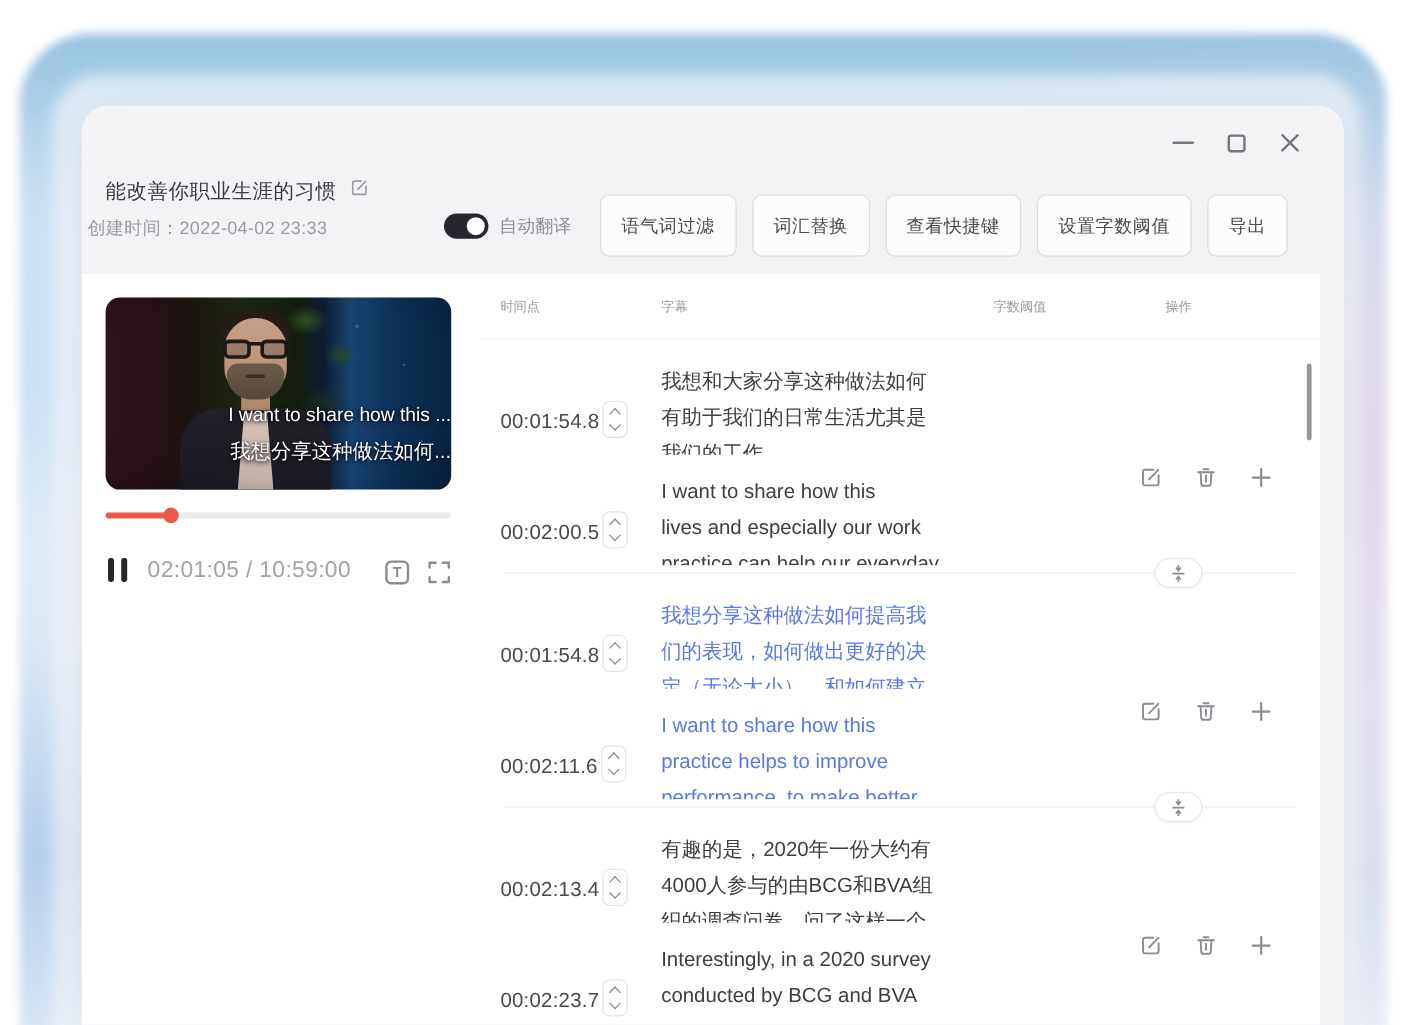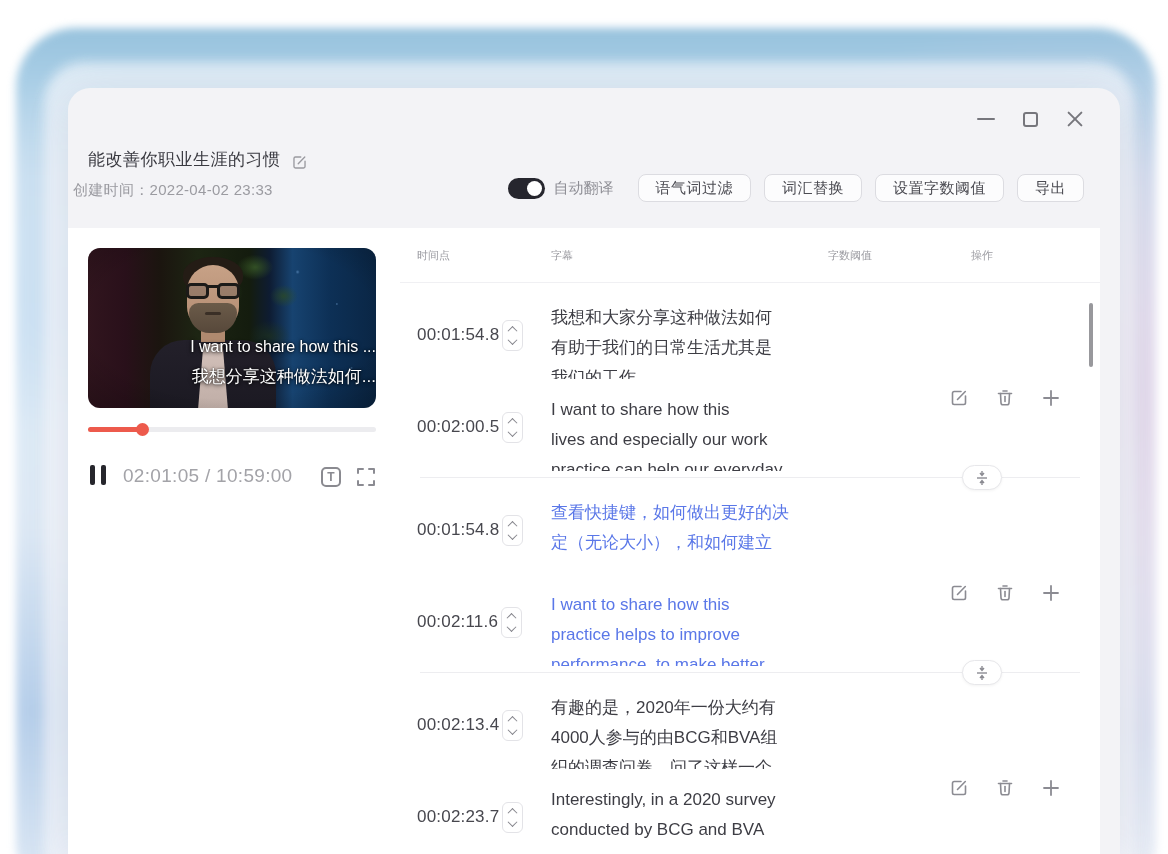--- a/index.html
+++ b/index.html
@@ -27,30 +27,30 @@
   
   .win-controls { position:absolute; top:22px; right:36px; display:flex; gap:28px; align-items:center; z-index:5; }
   .wc-min { width:18px; height:2px; background:#76767c; border-radius:1px; }
   .wc-max { width:15px; height:15px; border:2px solid #76767c; border-radius:3px; }
   .wc-close { width:18px; height:18px; position:relative; }
   .wc-close::before,.wc-close::after { content:""; position:absolute; left:-1px; top:8px; width:20px; height:2px; background:#76767c; border-radius:1px; }
   .wc-close::before { transform:rotate(45deg); } .wc-close::after { transform:rotate(-45deg); }
 
   
   .header { position:absolute; left:0; top:0; width:100%; height:140px; }
-  .title-row { position:absolute; left:20px; top:60px; display:flex; align-items:flex-end; gap:10px; }
+  .title-row { position:absolute; left:20px; top:60px; display:flex; align-items:flex-start; gap:10px; }
   .page-title { font-size:17px; color:#3a3a41; letter-spacing:0.5px; }
   .icon-edit-sm { width:17px; height:17px; }
   .created { position:absolute; left:5px; top:93px; font-size:15px; color:#9b9ba1; letter-spacing:0.3px; }
-  .toolbar { position:absolute; right:36px; top:81px; height:38px; display:flex; align-items:center; gap:13px;justify-content:space-between; }
+  .toolbar { position:absolute; right:47px; top:81px; height:38px; display:flex; align-items:center; gap:13px;justify-content:space-between; }
   .toggle-group { display:flex; align-items:center; gap:9px; margin-right:11px; }
   .toggle { width:37px; height:21px; border-radius:11px; background:#26262e; position:relative; cursor:pointer; }
   .toggle-knob { position:absolute; right:3px; top:3px; width:15px; height:15px; border-radius:50%; background:#ffffff; }
   .toggle-label { font-size:15px; color:#8e8e95; }
-  .btn { height:28px; padding:0 17px; display:flex; align-items:center; font-size:15px; color:#4b4b52;
+  .btn { height:52px; padding:0 17px; display:flex; align-items:center; font-size:15px; color:#4b4b52;
          background:#fcfcfd; border:1px solid #dcdce1; border-radius:8px; cursor:pointer; letter-spacing:0.5px; }
 
   
   .content { position:absolute; left:0; top:140px; width:1032px; bottom:0; background:#ffffff; }
 
   
   .left-panel { position:absolute; left:0; top:0; width:332px; bottom:0; }
   .video { position:absolute; left:20px; top:20px; width:288px; height:160px; border-radius:12px;
     overflow:hidden; cursor:pointer;
     background:linear-gradient(90deg,#31151e 0%,#29101a 13%,#1b150f 25%,#1d2513 38%,#141c0e 56%,#0e1c32 63%,#174370 71%,#0d3056 84%,#0a2645 100%); }
@@ -99,21 +99,21 @@
 
   
   .table-area { position:absolute; left:332px; top:0; width:700px; bottom:0; }
   .table-head { height:55px; display:flex; align-items:center; border-bottom:1px solid #f0f0f3;
                 font-size:11px; color:#9b9ba1; }
   .th-time { width:151px; padding-left:17px; } .th-text { width:277px; } .th-threshold { width:143px; } .th-actions { flex:1; }
 
   .group { position:relative; }
   .row { display:flex; padding-left:17px; margin-top:16px; }
   .row.first { margin-top:20px; }
-  .cell-time { width:134px; display:flex; align-items:flex-start; gap:3px; padding-top:22px; }
+  .cell-time { width:134px; display:flex; align-items:center; gap:3px; padding-top:22px; }
   .time-value { font-size:17px; color:#47474e; letter-spacing:0.2px; }
   .stepper { width:21px; height:31px; border:1px solid #e3e3e7; border-radius:6px; background:#fff;
              display:flex; flex-direction:column; align-items:center; justify-content:center; gap:5px; margin-top:-5px; cursor:pointer; }
   .chev { width:7px; height:7px; border-left:1.5px solid #85858c; border-top:1.5px solid #85858c; }
   .chev.up { transform:rotate(45deg) translate(1px,1px); }
   .chev.down { transform:rotate(225deg) translate(1px,1px); }
   .cell-text { width:277px; height:76px; overflow:hidden; font-size:17px; line-height:30px; color:#3d3d44; cursor:text; }
   .group.blue .cell-text { color:#5a77e8; }
   .pair-actions { position:absolute; right:39px; top:85px; display:flex; gap:26px; align-items:center; }
   .action-icon { width:20px; height:20px; cursor:pointer; }
@@ -152,20 +152,21 @@
 
     <div class="toolbar">
       <div class="toggle-group">
         <div class="toggle">
           <div class="toggle-knob"></div>
         </div>
         <span class="toggle-label">自动翻译</span>
       </div>
       <div class="btn">语气词过滤</div>
       <div class="btn">词汇替换</div>
+      <div class="btn">查看快捷键</div>
       <div class="btn">设置字数阈值</div>
       <div class="btn">导出</div>
     </div>
   </div>
 
   <div class="content">
 
     <div class="left-panel">
       <div class="video">
         <div class="foliage"></div>
@@ -278,21 +279,22 @@
       <div class="group blue">
         <div class="row first">
           <div class="cell-time">
             <span class="time-value">00:01:54.8</span>
             <div class="stepper">
               <div class="chev up"></div>
               <div class="chev down"></div>
             </div>
           </div>
           <div class="cell-text">
-              <div>查看快捷键，如何做出更好的决</div>
+            <div>我想分享这种做法如何提高我</div>
+              <div>们的表现，如何做出更好的决</div>
               <div>定（无论大小），和如何建立</div>
           </div>
         </div>
         <div class="row">
           <div class="cell-time">
             <span class="time-value">00:02:11.6</span>
             <div class="stepper">
               <div class="chev up"></div>
               <div class="chev down"></div>
             </div>

